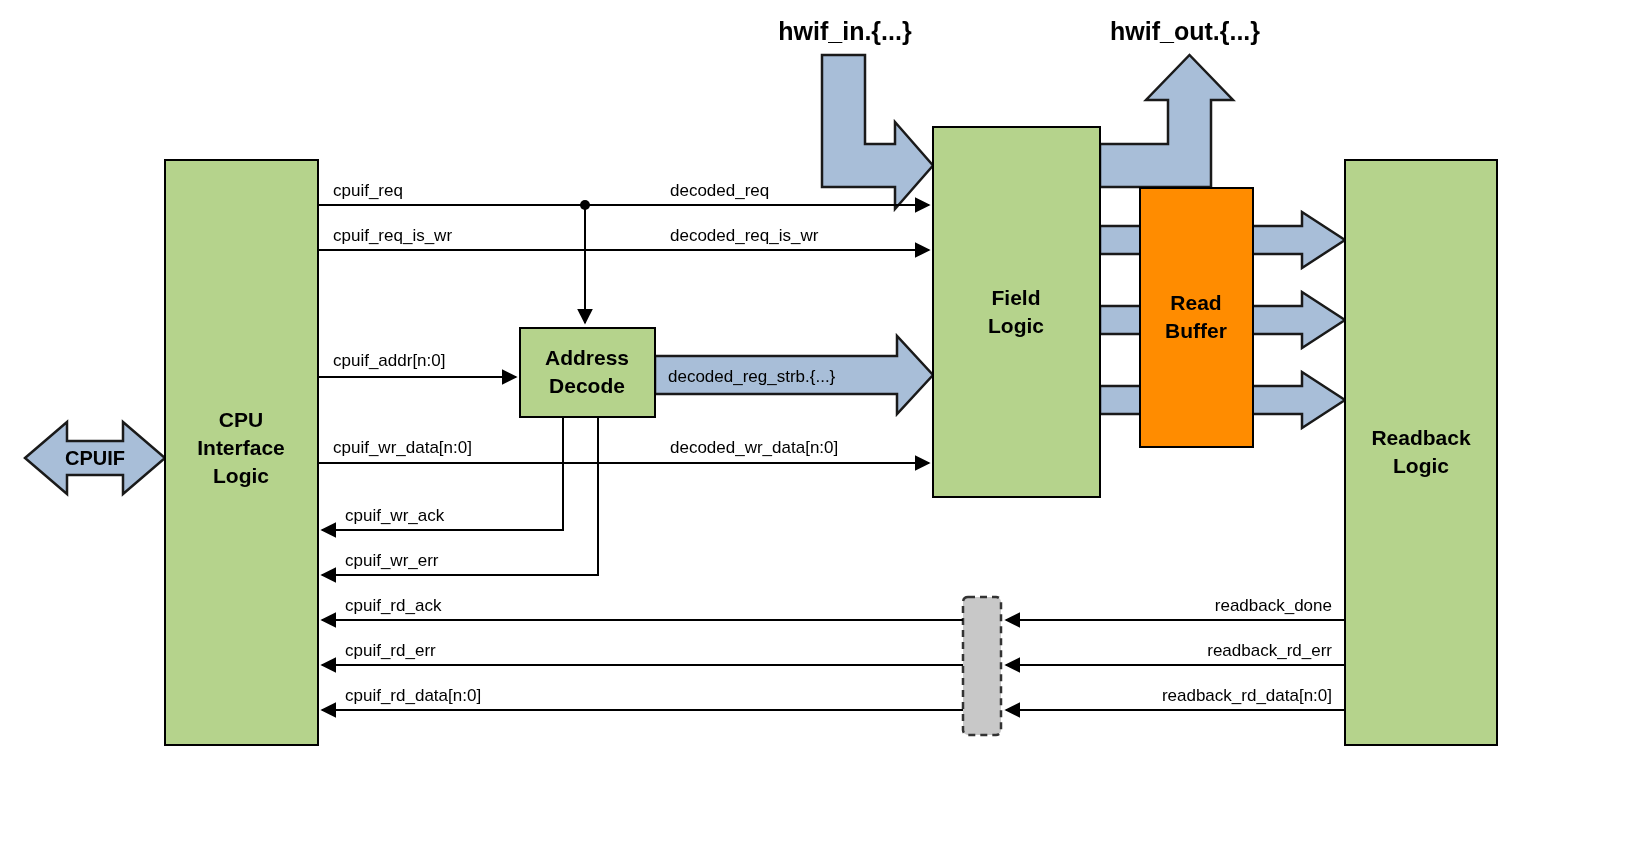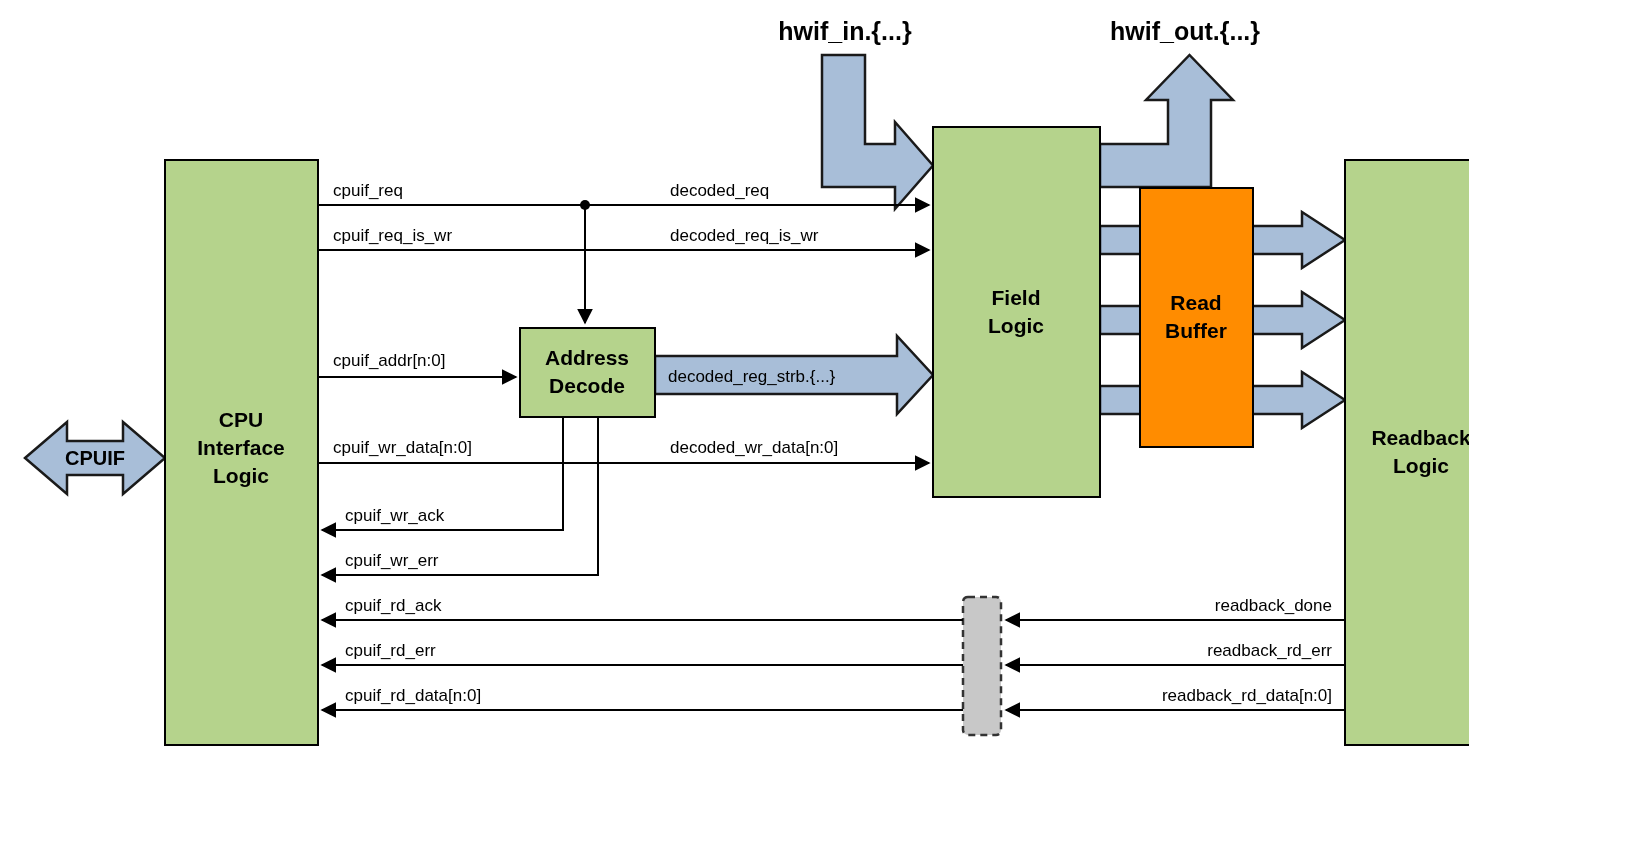--- a/index.html
+++ b/index.html
@@ -1,16 +1,16 @@
 <!DOCTYPE html>
 <html><head>
 <meta charset="utf-8">
 <style>
   html,body{margin:0;padding:0;background:#ffffff;}
-  .stage{position:relative;width:1469px;height:861px;background:#8b5cf6;overflow:hidden;}
+  .stage{position:relative;width:1651px;height:861px;background:#8b5cf6;overflow:hidden;}
   svg{display:block;}
   text{font-family:"Liberation Sans","DejaVu Sans",sans-serif;fill:#000;}
   .sig{font-size:17px;}
   .end{text-anchor:end;}
   .blk{font-size:21px;font-weight:bold;text-anchor:middle;}
   .toplbl{font-size:25px;font-weight:bold;text-anchor:middle;}
   .cpuiflbl{font-size:20px;font-weight:bold;text-anchor:middle;}
   .thin{stroke:#000;stroke-width:2;fill:none;}
   .shape{stroke:#1a1a1a;stroke-width:2.5;}
   .blockrect{stroke:#000;stroke-width:2;}

